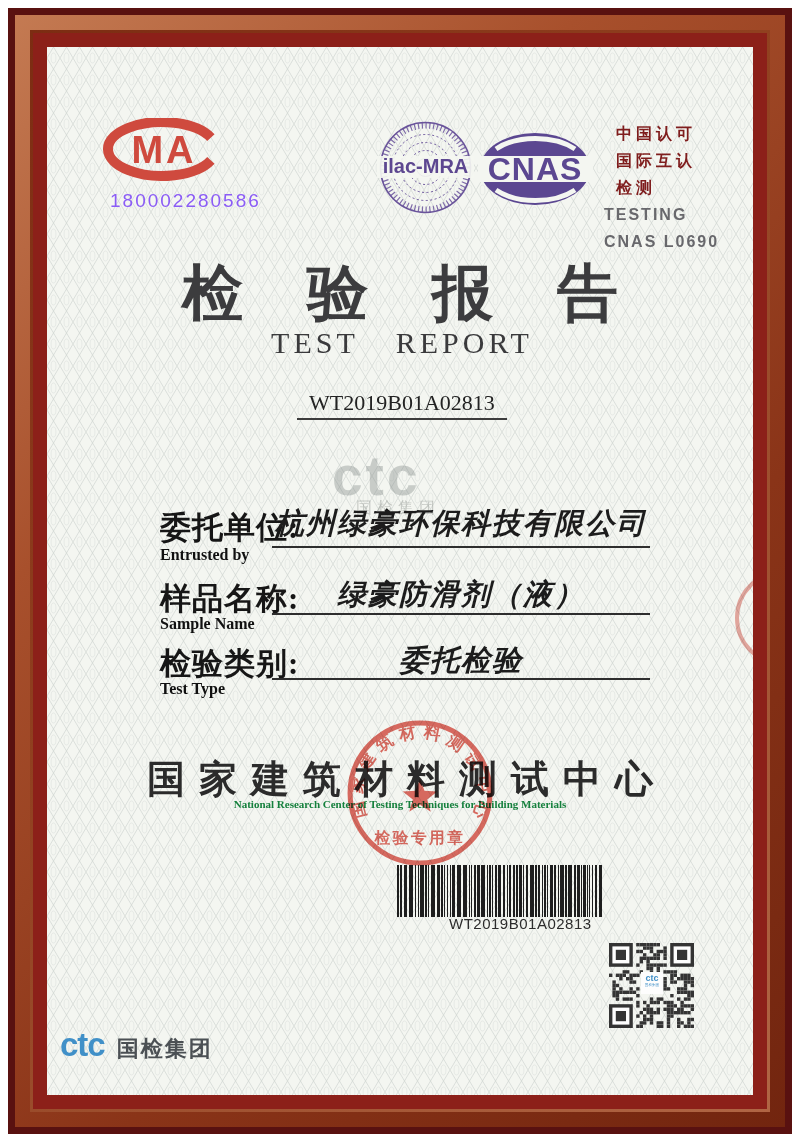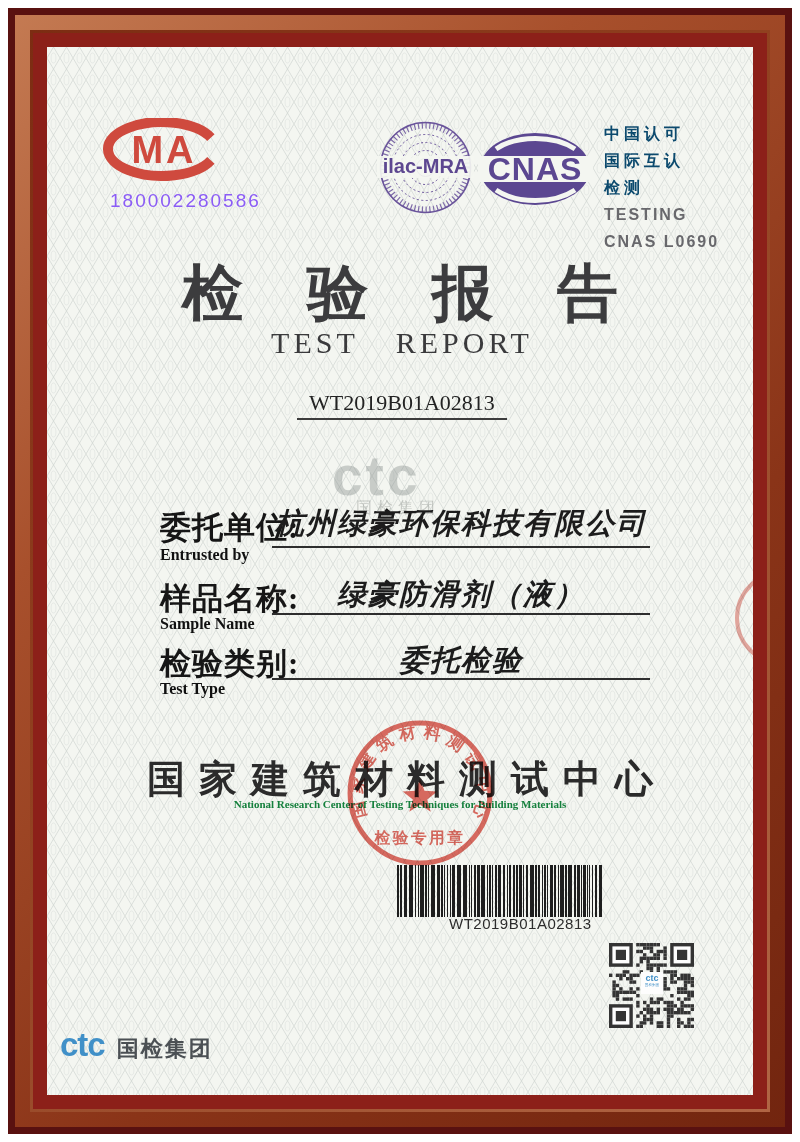--- a/index.html
+++ b/index.html
@@ -11,21 +11,21 @@
   .f3{position:absolute;inset:33px;background:#8c2019;}
   .paper{position:absolute;inset:47px;background:#f4f6f1;overflow:hidden;}
   .mesh{position:absolute;left:0;top:0;width:100%;height:100%;}
   .content{position:absolute;left:-47px;top:-47px;width:800px;height:1142px;}
   .abs{position:absolute;}
   .center-line{position:absolute;left:0;width:800px;text-align:center;white-space:nowrap;}
 
   .cma-number{left:110px;top:190px;font-family:"Liberation Sans","DejaVu Sans",sans-serif;
               font-size:19px;color:#8b5cf6;letter-spacing:2px;text-align:right;}
   .accred{left:604px;top:120px;font-family:"Liberation Sans","DejaVu Sans",sans-serif;font-weight:bold;}
-  .accred .zh{font-size:16px;color:#0c4a6e;letter-spacing:4px;line-height:27px;}
+  .accred .zh{font-size:16px;color:#7f1d1d;letter-spacing:4px;line-height:27px;margin-left:12px;}
   .accred .en{font-size:16px;color:#68686c;letter-spacing:2px;line-height:27px;}
 
   .title-zh{top:253px;font-size:61px;font-weight:600;color:#3c3c3e;letter-spacing:64px;text-indent:64px;}
   .title-en{top:326px;font-size:30px;color:#3a3a3c;letter-spacing:4px;word-spacing:26px;text-indent:4px;}
 
   .report-row{top:390px;left:0;width:800px;display:flex;justify-content:center;align-items:flex-end;}
   .report-label{font-size:21px;font-weight:600;color:#262626;}
   .report-value{font-size:22px;color:#222;border-bottom:2px solid #3c3c3c;padding:0 12px 2px 12px;margin-left:4px;}
 
   .wm-logo{left:332px;top:444px;font-family:"Liberation Sans","DejaVu Sans",sans-serif;

